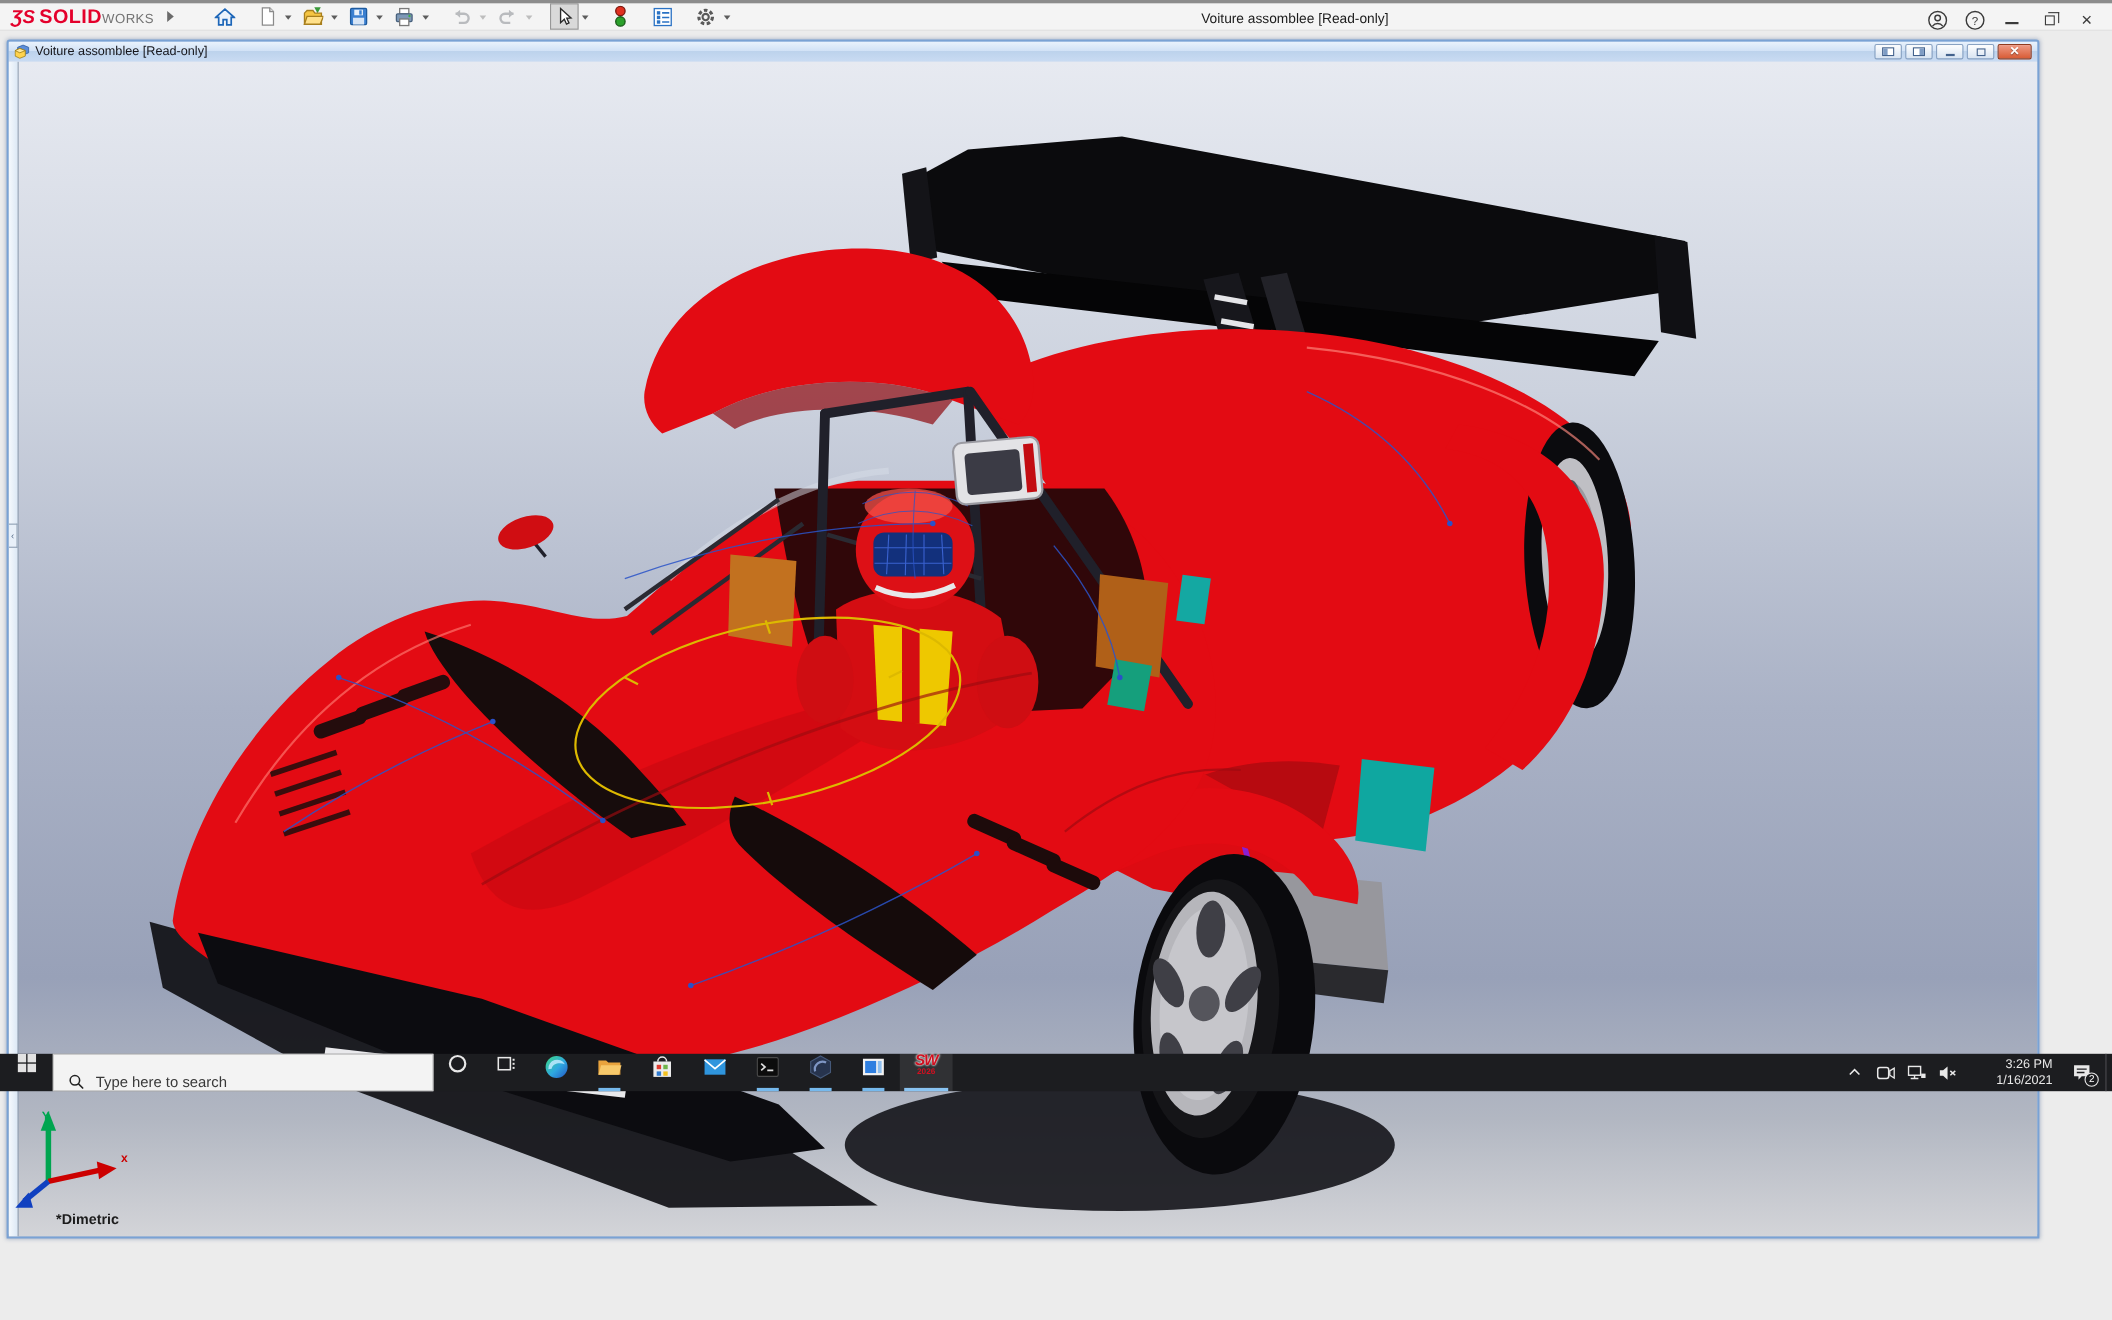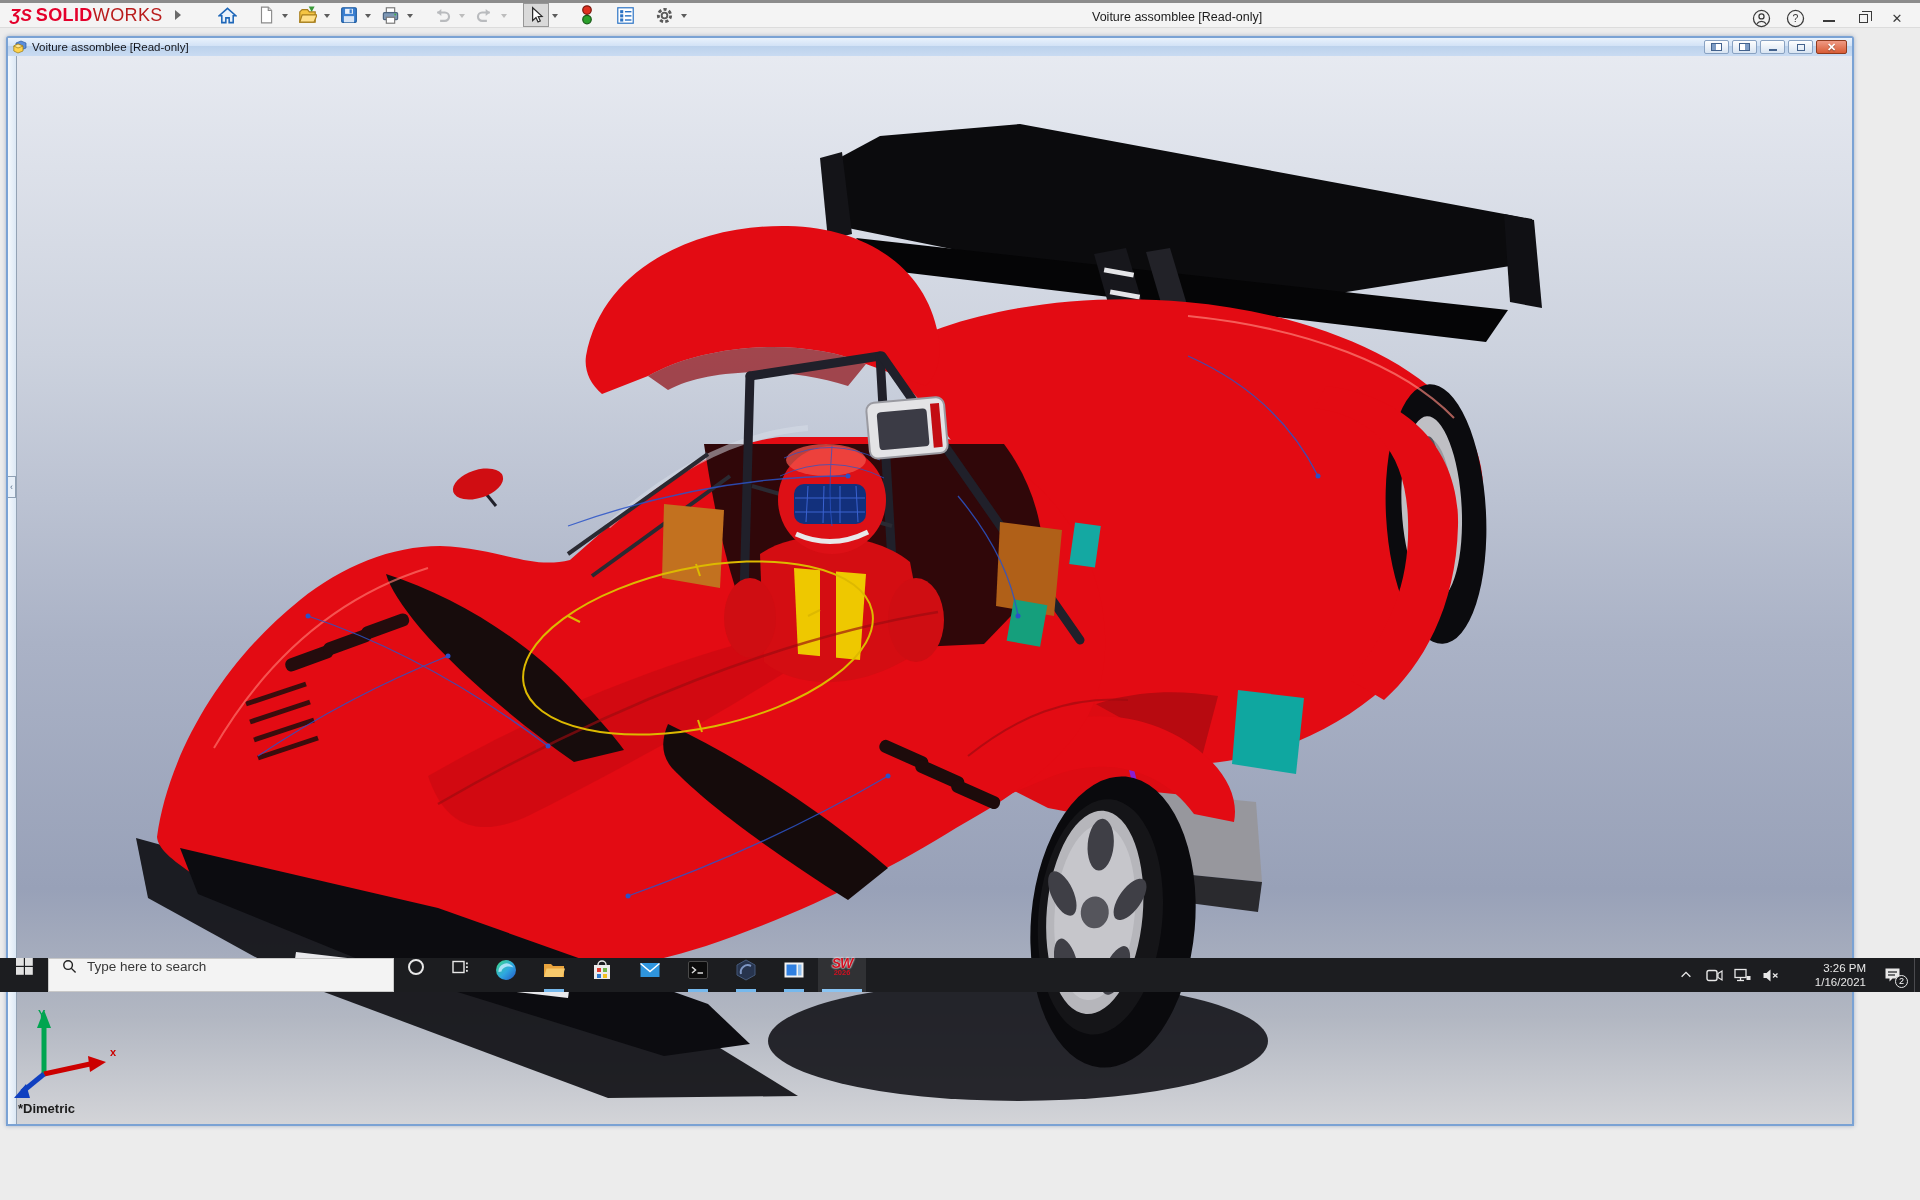--- a/index.html
+++ b/index.html
@@ -7,21 +7,21 @@
               font-family:"Liberation Sans", sans-serif; }
   #root { position:relative; width:1920px; height:992px; }
 
   
   .titlebar { position:absolute; top:0; left:0; width:1920px; height:28px;
     background:#f4f4f4; border-top:3px solid #8c8c8c; border-bottom:1px solid #dcdcdc;
     display:flex; align-items:center; }
   .logo { display:flex; align-items:baseline; margin-left:10px; cursor:default; }
   .logo .mark { color:#e4002b; font-weight:bold; font-style:italic; font-size:17px; margin-right:4px; }
   .logo .solid { color:#e4002b; font-weight:bold; font-size:18px; letter-spacing:.4px; }
-  .logo .works { color:#b91c1c; font-weight:normal; font-size:18px; letter-spacing:.4px; }
+  .logo .works { color:#737373; font-weight:normal; font-size:12px; letter-spacing:.4px; }
   .expander { margin-left:12px; width:0; height:0; border:5px solid transparent; border-left:6px solid #6a6a6a; }
   .toolbar { display:flex; align-items:center; margin-left:28px; gap:2px; height:26px; }
   .tb-btn { height:24px; min-width:26px; display:flex; align-items:center; justify-content:center; padding:0 3px; border:1px solid transparent; }
   .tb-btn.active { background:#d9d9d9; border:1px solid #979797; }
   .caret { width:0; height:0; border:3.5px solid transparent; border-top:4.5px solid #5c5c5c; margin:4px 4px 0 1px; }
   .caret.dis { border-top-color:#bdbdbd; }
   .tb-gap { width:8px; }
   .app-title { position:absolute; left:1092px; top:7px; font-size:12.5px; color:#1b1b1b; }
   .win-ctrls { position:absolute; right:8px; top:3px; display:flex; align-items:center; gap:4px; height:24px; }
   .wc-btn { width:30px; height:22px; display:flex; align-items:center; justify-content:center; color:#3a3a3a; font-size:13px; }
@@ -50,28 +50,28 @@
 
   
   .viewport { position:absolute; left:0; top:18px; width:1844px; height:1068px; overflow:hidden;
     background:linear-gradient(180deg,#e7eaf1 0%,#ccd2de 28%,#aab2c6 55%,#98a1b8 78%,#b2b7c2 90%,#d3d4d8 100%); }
   .left-strip { position:absolute; left:0; top:0; width:9px; height:100%;
     background:linear-gradient(90deg,#f5f9fd,#dcE8f5); border-right:1px solid #93a2b4; }
   .strip-tab { position:absolute; left:0; top:420px; width:8px; height:22px; background:#e8f0f9;
     border:1px solid #8fa0b4; border-left:none; color:#5a708c; font-size:9px; line-height:20px; text-align:center; }
   .car-svg { position:absolute; left:0; top:0; width:100%; height:100%; }
   .triad { position:absolute; left:0; top:950px; width:130px; height:100px; }
-  .view-label { position:absolute; left:10px; bottom:8px; font-size:13px; font-weight:bold; color:#1c1c1c; }
+  .view-label { position:absolute; left:10px; bottom:8px; font-size:13px; font-weight:bold; color:#1c1c1c;padding-left:33px; }
 
   
   .taskbar { position:absolute; bottom:0; left:0; width:1920px; height:34px; background:#1c1d20;
     display:flex; align-items:stretch; color:#e8e8e8; }
   .tk-btn { display:flex; align-items:flex-start; justify-content:center; position:relative; }
   .start { width:48px; }
-  .searchbox { width:346px; background:#f3f3f3; display:flex; align-items:flex-start; border:1px solid #c8c8c8; }
+  .searchbox { width:346px; background:#f3f3f3; display:flex; align-items:flex-end; border:1px solid #c8c8c8; }
   .searchbox input { border:none; outline:none; background:transparent; font-family:"Liberation Sans",sans-serif;
     font-size:13.5px; color:#1f1f1f; width:280px; margin-left:10px; }
   .searchbox input::placeholder { color:#383838; opacity:1; }
   .search-ico { margin-left:13px; }
   .cortana { width:44px; } .taskview { width:44px; }
   .app { width:48px; }
   .app .ind { position:absolute; bottom:0; left:14px; width:20px; height:3px; background:#76b9ed; }
   .app.active { background:rgba(255,255,255,.09); }
   .app.active .ind { left:4px; width:40px; background:#8ac4f2; }
   .sw-ico { text-align:center; line-height:10px; }

